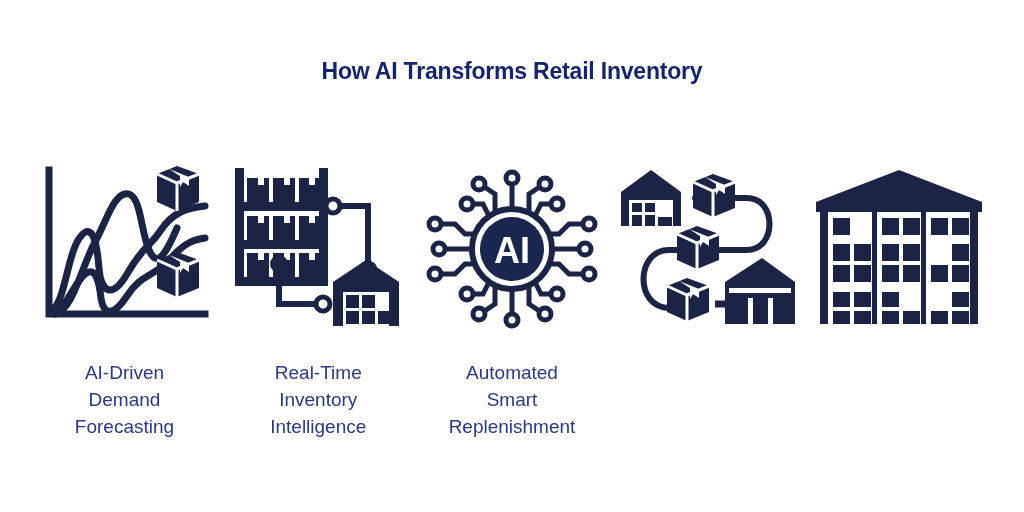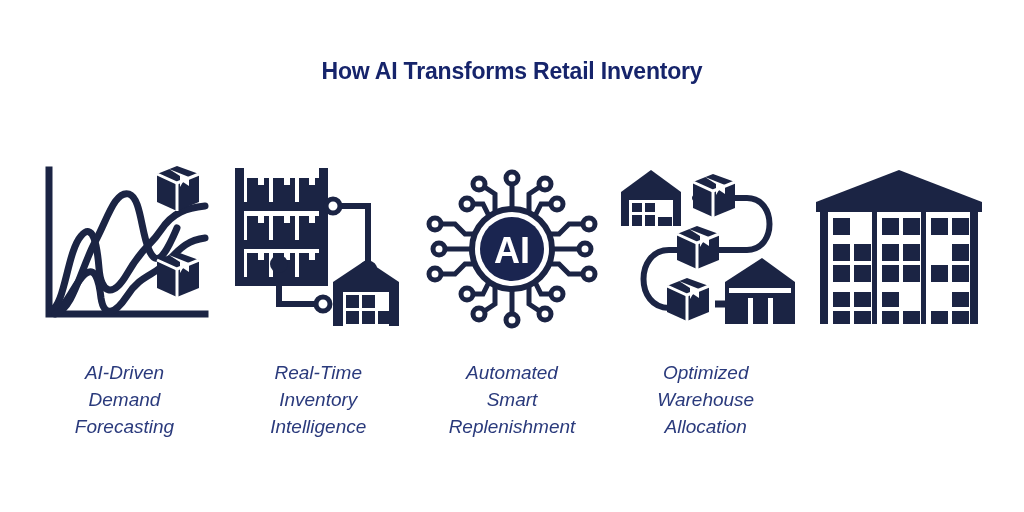--- a/index.html
+++ b/index.html
@@ -68,21 +68,20 @@
   }
 
   .card-label {
     margin-top: 22px;
     text-align: center;
     font-size: 19px;
     line-height: 1.42;
     color: #2a3a7c;
     font-weight: normal;
     white-space: pre-line;
-    font-style: italic;
   }
 </style>
 </head>
 <body>
 
 <div class="canvas">
 
   <div class="page-title">How AI Transforms Retail Inventory</div>
 
   <div class="cards">
@@ -279,23 +278,20 @@
           </g>
 
           <g>
             <path d="M108 118 L145 94 L178 118 L178 160 L108 160 Z" fill="#1b2444"></path>
             <rect x="112" y="124" width="62" height="5" fill="#ffffff"></rect>
             <rect x="131" y="134" width="5" height="26" fill="#ffffff"></rect>
             <rect x="151" y="134" width="5" height="26" fill="#ffffff"></rect>
           </g>
         </svg>
       </div>
-      <div class="card-label">Optimized
-Warehouse
-Allocation</div>
     </div>
 
     <div class="card">
       <div class="icon-box">
         <svg width="175" height="170" viewBox="0 0 175 170" fill="none">
 
           <path d="M4 38 L87 6 L170 38 L170 48 L4 48 Z" fill="#1b2444"></path>
 
           <rect x="8" y="42" width="158" height="118" fill="#1b2444"></rect>
 

